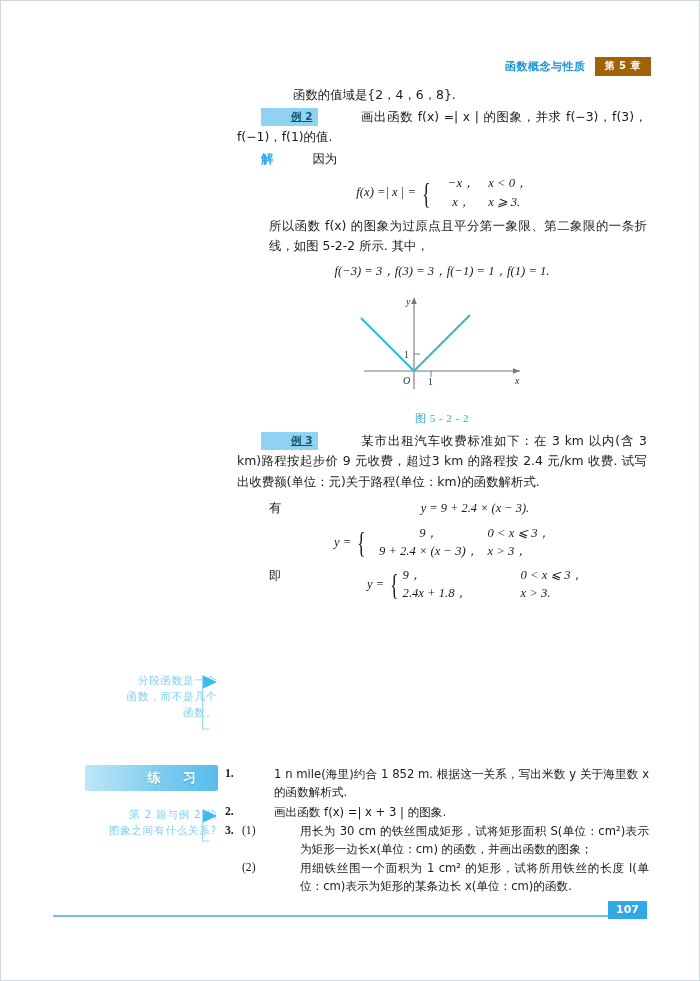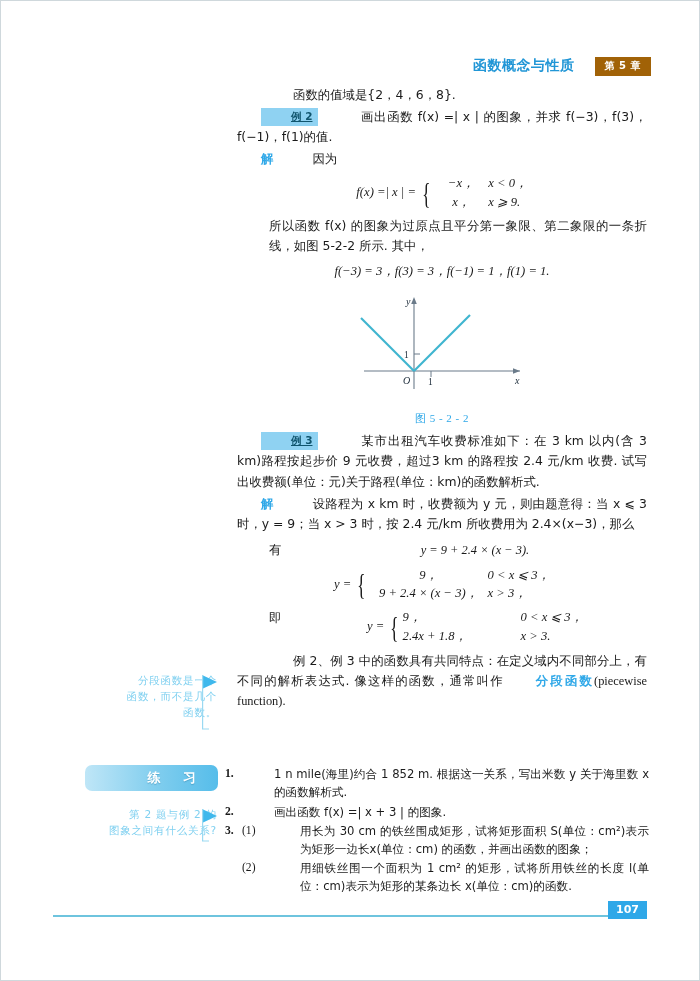--- a/index.html
+++ b/index.html
@@ -18,22 +18,22 @@
     border:1px solid #cfd8dc;
     background:#fff;
   }
   
   .header{
     position:absolute;left:0;right:0;top:56px;height:18px;
     display:flex;justify-content:flex-end;align-items:center;
     padding-right:48px;
   }
   .header-title{
-    font-size:14px;font-weight:bold;color:#2196d6;
-    letter-spacing:.5px;margin-right:20px;
+    font-size:11px;font-weight:bold;color:#2196d6;
+    letter-spacing:.5px;margin-right:9px;
     font-family:Liberation Mono, monospace;
   }
   .header-chapter{
     background:#a16207;color:#fff;font-size:10px;font-weight:bold;
     padding:2px 10px 3px 10px;letter-spacing:.5px;
     font-family:"DejaVu Sans","Liberation Sans",sans-serif;
   }
   
   .col{
     position:absolute;left:236px;top:84px;width:410px;
@@ -81,21 +81,21 @@
   }
   .note .line{white-space:nowrap;}
   .note-flag{
     position:absolute;width:18px;
   }
   .flag-svg{display:block;}
   
   .practice{
     position:absolute;left:84px;top:764px;width:133px;height:26px;
     background:linear-gradient(to right,#bfe6f7 0%,#7fcdee 55%,#56bdea 100%);
-    border-radius:7px;
+    border-radius:2px;
     display:flex;align-items:center;justify-content:flex-end;
     padding-right:13px;box-sizing:border-box;
   }
   .practice span{
     color:#ffffff;font-size:13px;font-weight:bold;letter-spacing:9px;
     text-shadow:0 1px 1px rgba(0,80,120,.28);
     font-family:"DejaVu Sans","Liberation Sans",sans-serif;
   }
   
   .ex-list{
@@ -147,21 +147,21 @@
       <span class="piece">
         <span class="lhs mathit">f(x) =| x | =</span>
         <span class="brace">{</span>
         <span class="cases tight">
           <span class="caserow">
             <span class="c1 mathit">−x，</span>
             <span class="c2 mathit">x &lt; 0，</span>
           </span>
           <span class="caserow">
             <span class="c1 mathit">x，</span>
-            <span class="c2 mathit">x ⩾ 9.</span>
+            <span class="c2 mathit">x ⩾ 3.</span>
           </span>
         </span>
       </span>
     </div>
 
     <p class="cjk">所以函数 f(x) 的图象为过原点且平分第一象限、第二象限的一条折线，如图 5-2-2 所示. 其中，</p>
 
     <div class="eq mathit">f(−3) = 3，f(3) = 3，f(−1) = 1，f(1) = 1.</div>
 
     <div class="figure">
@@ -185,23 +185,20 @@
         <text x="52" y="69" font-size="9.5" font-family="Liberation Serif, serif" fill="#22313f">1</text>
         <text x="76" y="96" font-size="9.5" font-family="Liberation Serif, serif" fill="#22313f">1</text>
       </svg>
       <div class="figcap">图 5 - 2 - 2</div>
     </div>
 
     <p class="ind">
       <span class="ex-badge">例 3</span><span class="cjk">某市出租汽车收费标准如下：在 3 km 以内(含 3 km)路程按起步价 9 元收费，超过3 km 的路程按 2.4 元/km 收费. 试写出收费额(单位：元)关于路程(单位：km)的函数解析式.</span>
     </p>
 
-    <p class="ind">
-      <span class="sol">解</span><span class="cjk">设路程为 x km 时，收费额为 y 元，则由题意得：当 x ⩽ 3 时，y = 9；当 x &gt; 3 时，按 2.4 元/km 所收费用为 2.4×(x−3)，那么</span>
-    </p>
 
     <div class="eqrow">
       <span class="lead cjk">有</span>
       <span class="body mathit">y = 9 + 2.4 × (x − 3).</span>
     </div>
 
 
     <div class="eq">
       <span class="piece">
         <span class="lhs mathit">y =</span>
@@ -232,23 +229,20 @@
             </span>
             <span class="caserow">
               <span class="c1 mathit">2.4x + 1.8，</span>
               <span class="c2 mathit">x &gt; 3.</span>
             </span>
           </span>
         </span>
       </span>
     </div>
 
-    <p class="ind">
-      <span class="cjk">例 2、例 3 中的函数具有共同特点：在定义域内不同部分上，有不同的解析表达式. 像这样的函数，通常叫作</span><span class="term cjk">分段函数</span><span>(piecewise function).</span>
-    </p>
 
   </div>
 
   <div class="note" style="left:64px;top:672px;">
     <div class="line">分段函数是一个</div>
     <div class="line">函数，而不是几个</div>
     <div class="line">函数。</div>
   </div>
   <div class="note-flag" style="left:200px;top:672px;">
     <svg class="flag-svg" width="20" height="60" viewBox="0 0 20 60">

